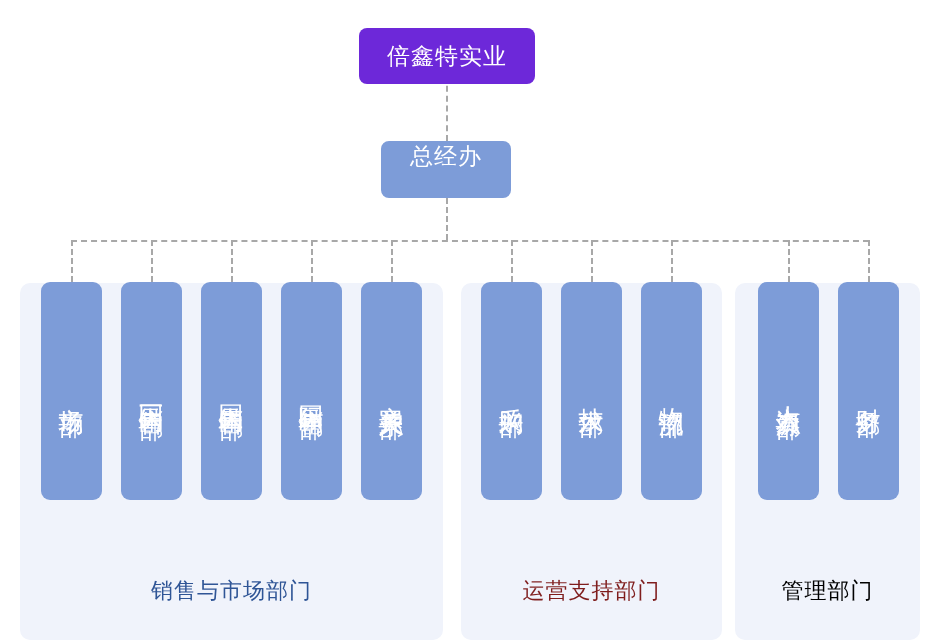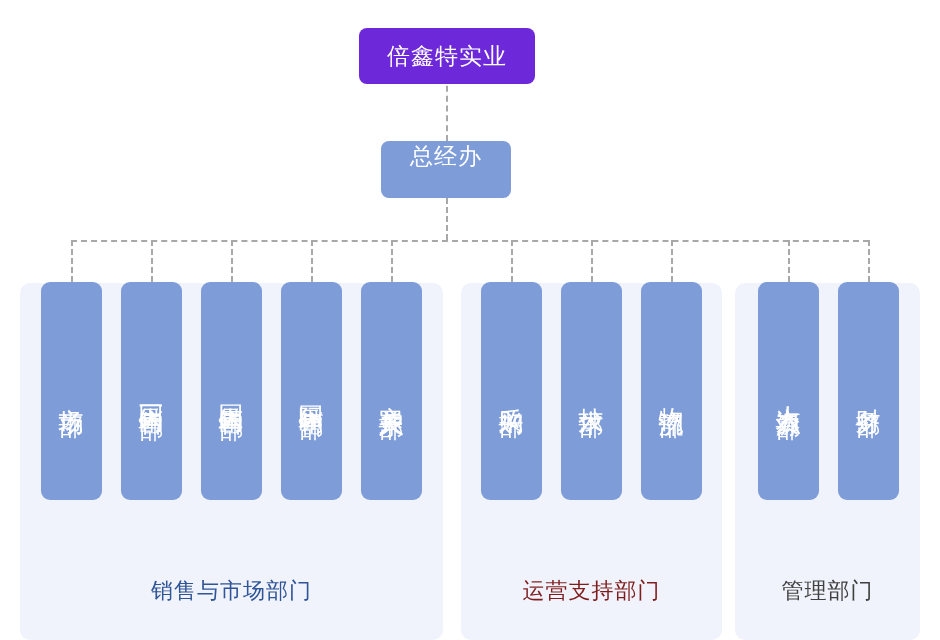--- a/index.html
+++ b/index.html
@@ -120,21 +120,21 @@
 
   <div class="group" style="left: 20px; width: 423px; background: rgb(240, 243, 251);">
     <div class="group-label" style="color: rgb(47, 85, 150);">销售与市场部门</div>
   </div>
 
   <div class="group" style="left: 461px; width: 261px; background: rgb(240, 243, 251);">
     <div class="group-label" style="color: #7f1d1d;">运营支持部门</div>
   </div>
 
   <div class="group" style="left: 735px; width: 185px; background: rgb(240, 243, 251);">
-    <div class="group-label" style="color: #404040;">管理部门</div>
+    <div class="group-label" style="color: #000000;">管理部门</div>
   </div>
 
   <div class="conn-v" style="left: 446px; top: 76px; height: 65px; border-left-color: rgb(168, 168, 168);"></div>
   <div class="conn-v" style="left: 446px; top: 198px; height: 42px; border-left-color: rgb(168, 168, 168);"></div>
   <div class="conn-h" style="left: 71px; top: 240px; width: 798px; border-top-color: rgb(168, 168, 168);"></div>
   <div id="drop-connectors">
       <div class="conn-v" style="left: 71px; top: 240px; height: 42px; border-left-color: rgb(168, 168, 168);"></div>
       <div class="conn-v" style="left: 151px; top: 240px; height: 42px; border-left-color: rgb(168, 168, 168);"></div>
       <div class="conn-v" style="left: 231px; top: 240px; height: 42px; border-left-color: rgb(168, 168, 168);"></div>
       <div class="conn-v" style="left: 311px; top: 240px; height: 42px; border-left-color: rgb(168, 168, 168);"></div>

